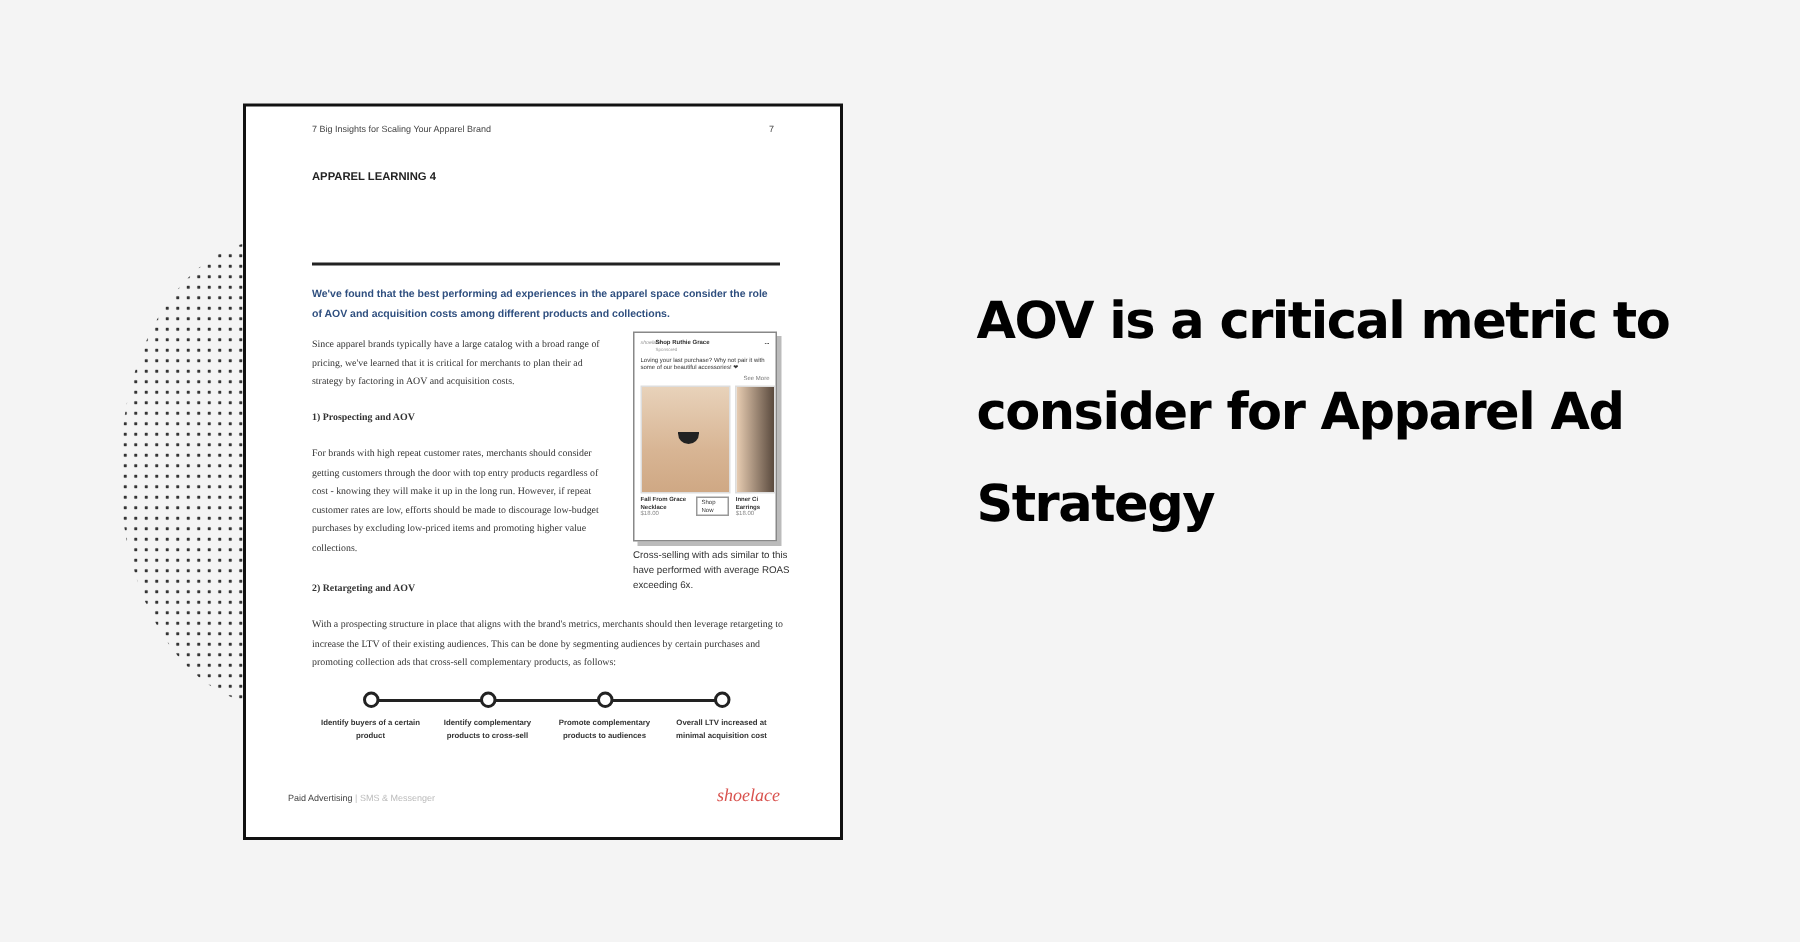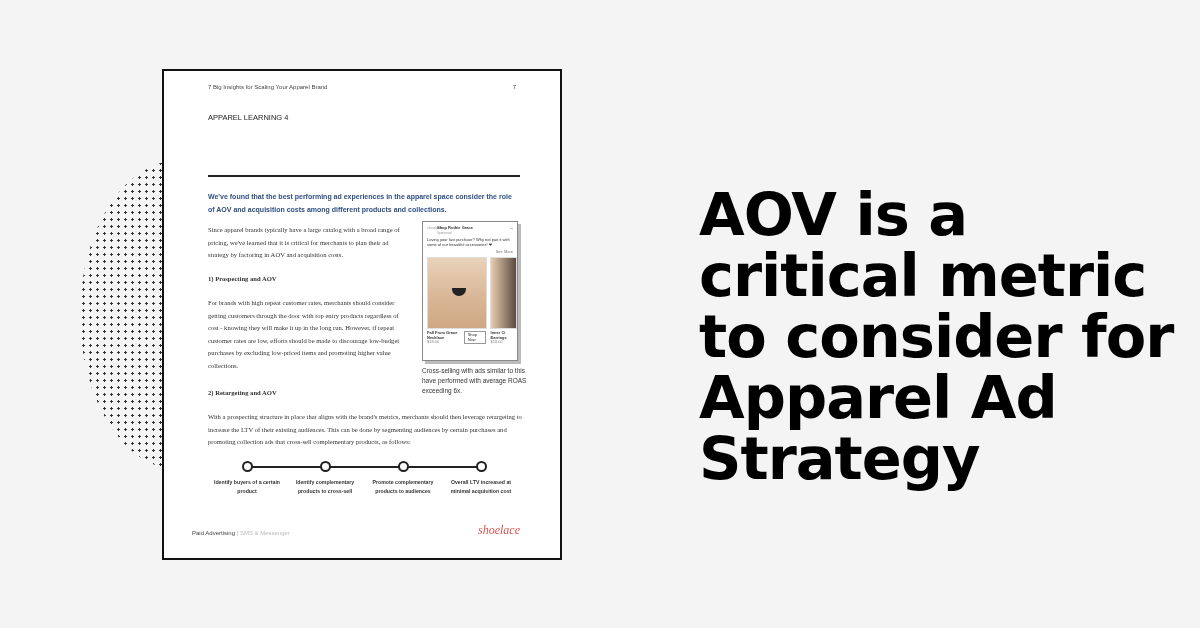--- a/index.html
+++ b/index.html
@@ -12,21 +12,21 @@
     background-image: radial-gradient(circle, #333 1px, transparent 1.3px);
     background-size: 7px 7px;
   }
 
   .page {
     position: absolute; left: 162px; top: 69px; width: 400px; height: 491px;
     background: #fff; border: 2px solid #111;
   }
 
   .pg-header { position: absolute; left: 44px; top: 13px; right: 44px; font-size: 6px; color: #444; display: flex; justify-content: space-between; }
-  .kicker { position: absolute; left: 44px; top: 42px; font-size: 7.5px; font-weight: normal; color: #222; }
+  .kicker { position: absolute; left: 44px; top: 42px; font-size: 7.5px; font-weight: bold; color: #222; }
   .doc-title { position: absolute; left: 44px; top: 54px; width: 320px; font-size: 15.5px; font-weight: bold; line-height: 19px; color: #111; }
   .rule { position: absolute; left: 44px; top: 104px; width: 312px; height: 1.5px; background: #222; }
 
   .lead { position: absolute; left: 44px; top: 119px; width: 312px; font-size: 7px; line-height: 13px; color: #2f4f7f; font-weight: bold; }
 
   .body-serif { font-family: "Liberation Serif", serif; color: #333; font-size: 6.6px; line-height: 12.5px; }
   .para1 { position: absolute; left: 44px; top: 153px; width: 200px; }
   .h-pros { position: absolute; left: 44px; top: 202px; font-weight: bold; }
   .para2 { position: absolute; left: 44px; top: 226px; width: 200px; }
   .h-ret { position: absolute; left: 44px; top: 316px; font-weight: bold; }
@@ -64,21 +64,21 @@
   .tl-dot { width: 11px; height: 11px; border: 2px solid #222; border-radius: 50%; background: #fff; margin: 0 auto; position: relative; }
   .tl-label { font-size: 5.2px; line-height: 9px; color: #333; margin-top: 6px; font-weight: bold; }
 
   .pg-foot { position: absolute; left: 28px; bottom: 22px; font-size: 6px; color: #444; }
   .pg-foot .dim { color: #bbb; }
   .brand { position: absolute; right: 40px; bottom: 20px; font-family: "Liberation Serif", serif; font-style: italic; font-size: 12px; color: #d9534f; }
 
   .headline {
     position: absolute; left: 651px; top: 184px; width: 480px;
     font-family: "DejaVu Sans", sans-serif; font-weight: bold;
-    font-size: 59px; line-height: 61px; color: #000; letter-spacing: -1px; margin-left: 48px;
+    font-size: 34px; line-height: 61px; color: #000; letter-spacing: -1px;
   }
 </style>
 </head>
 <body>
 
 <div class="dots"></div>
 
 <div class="page">
   <div class="pg-header">
     <span>7 Big Insights for Scaling Your Apparel Brand</span>

